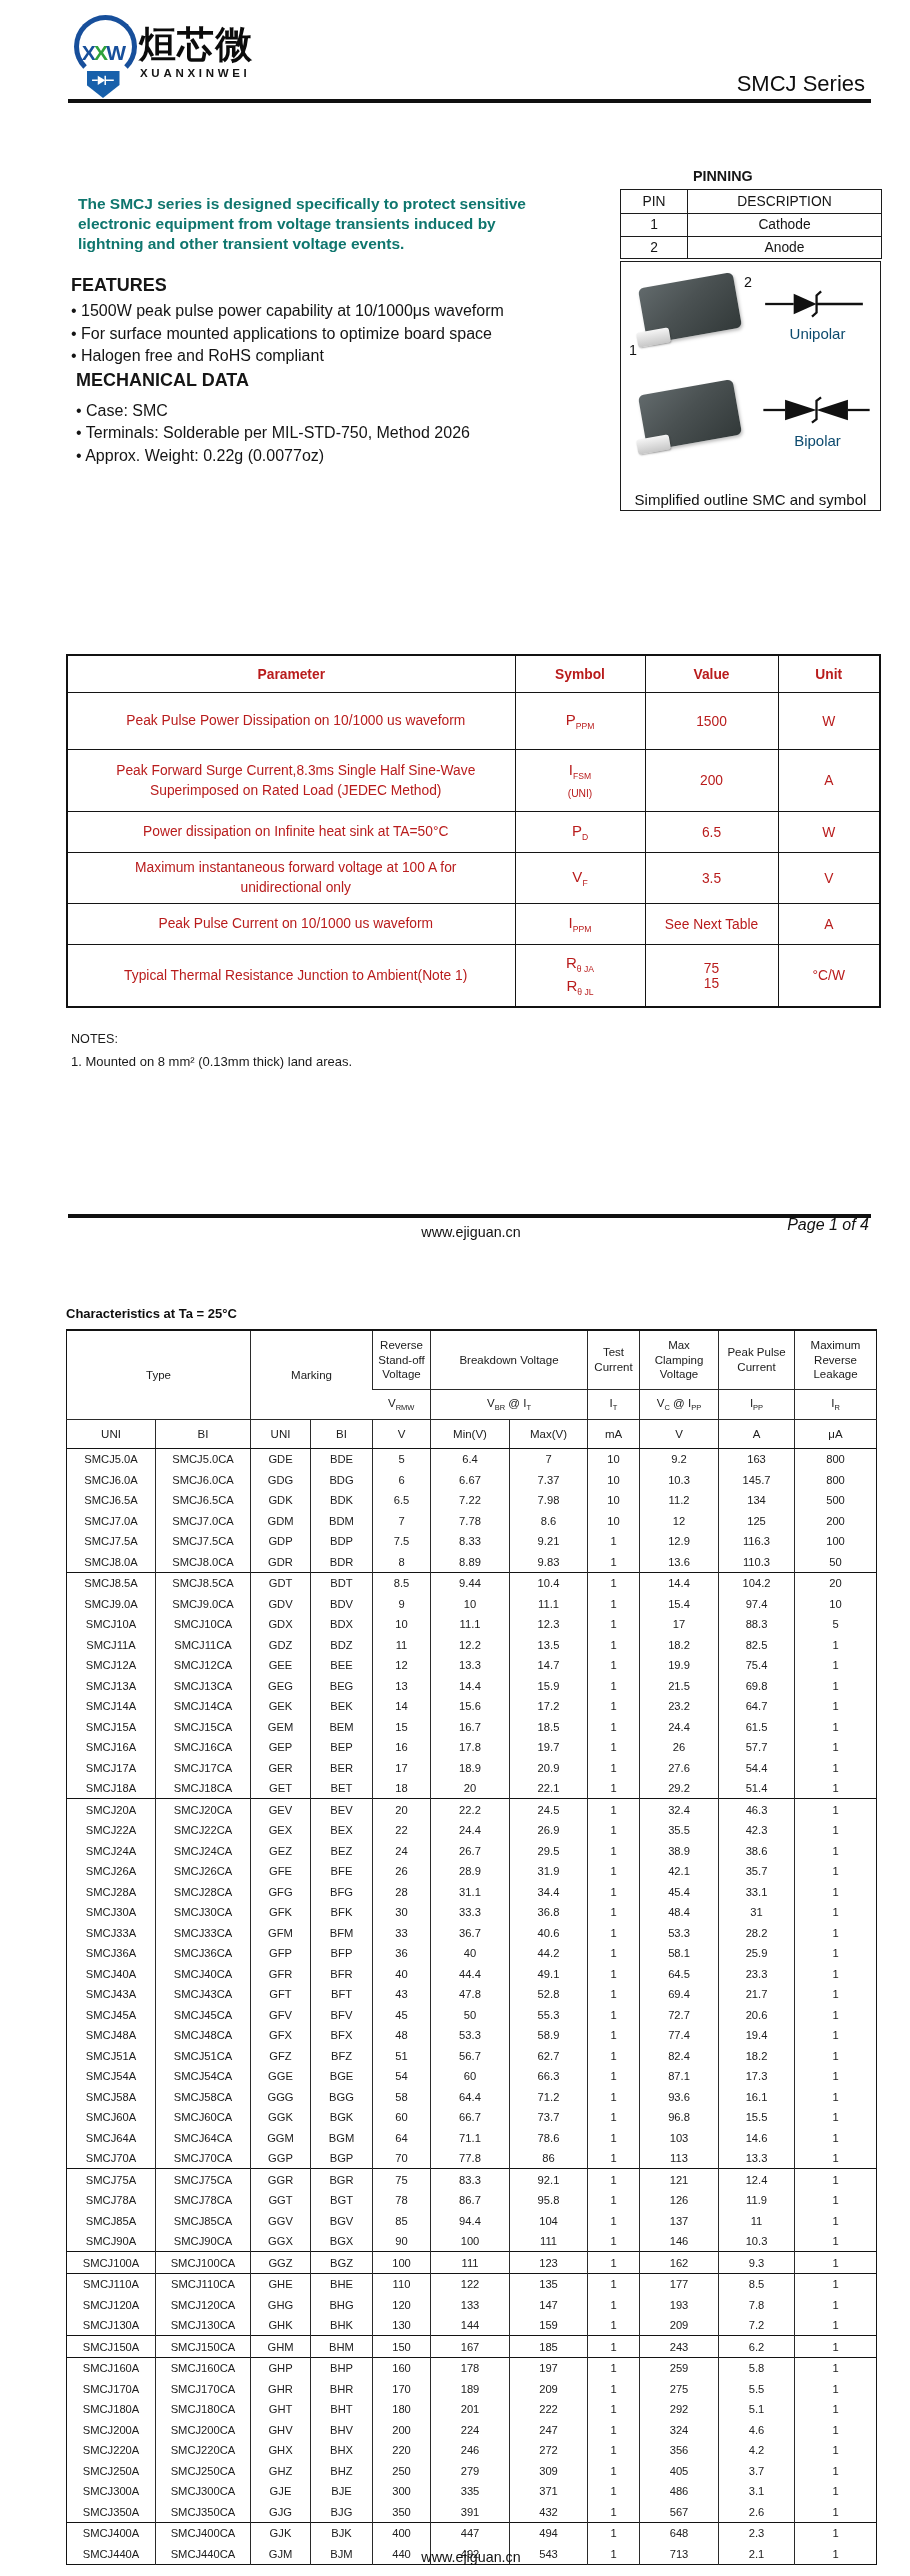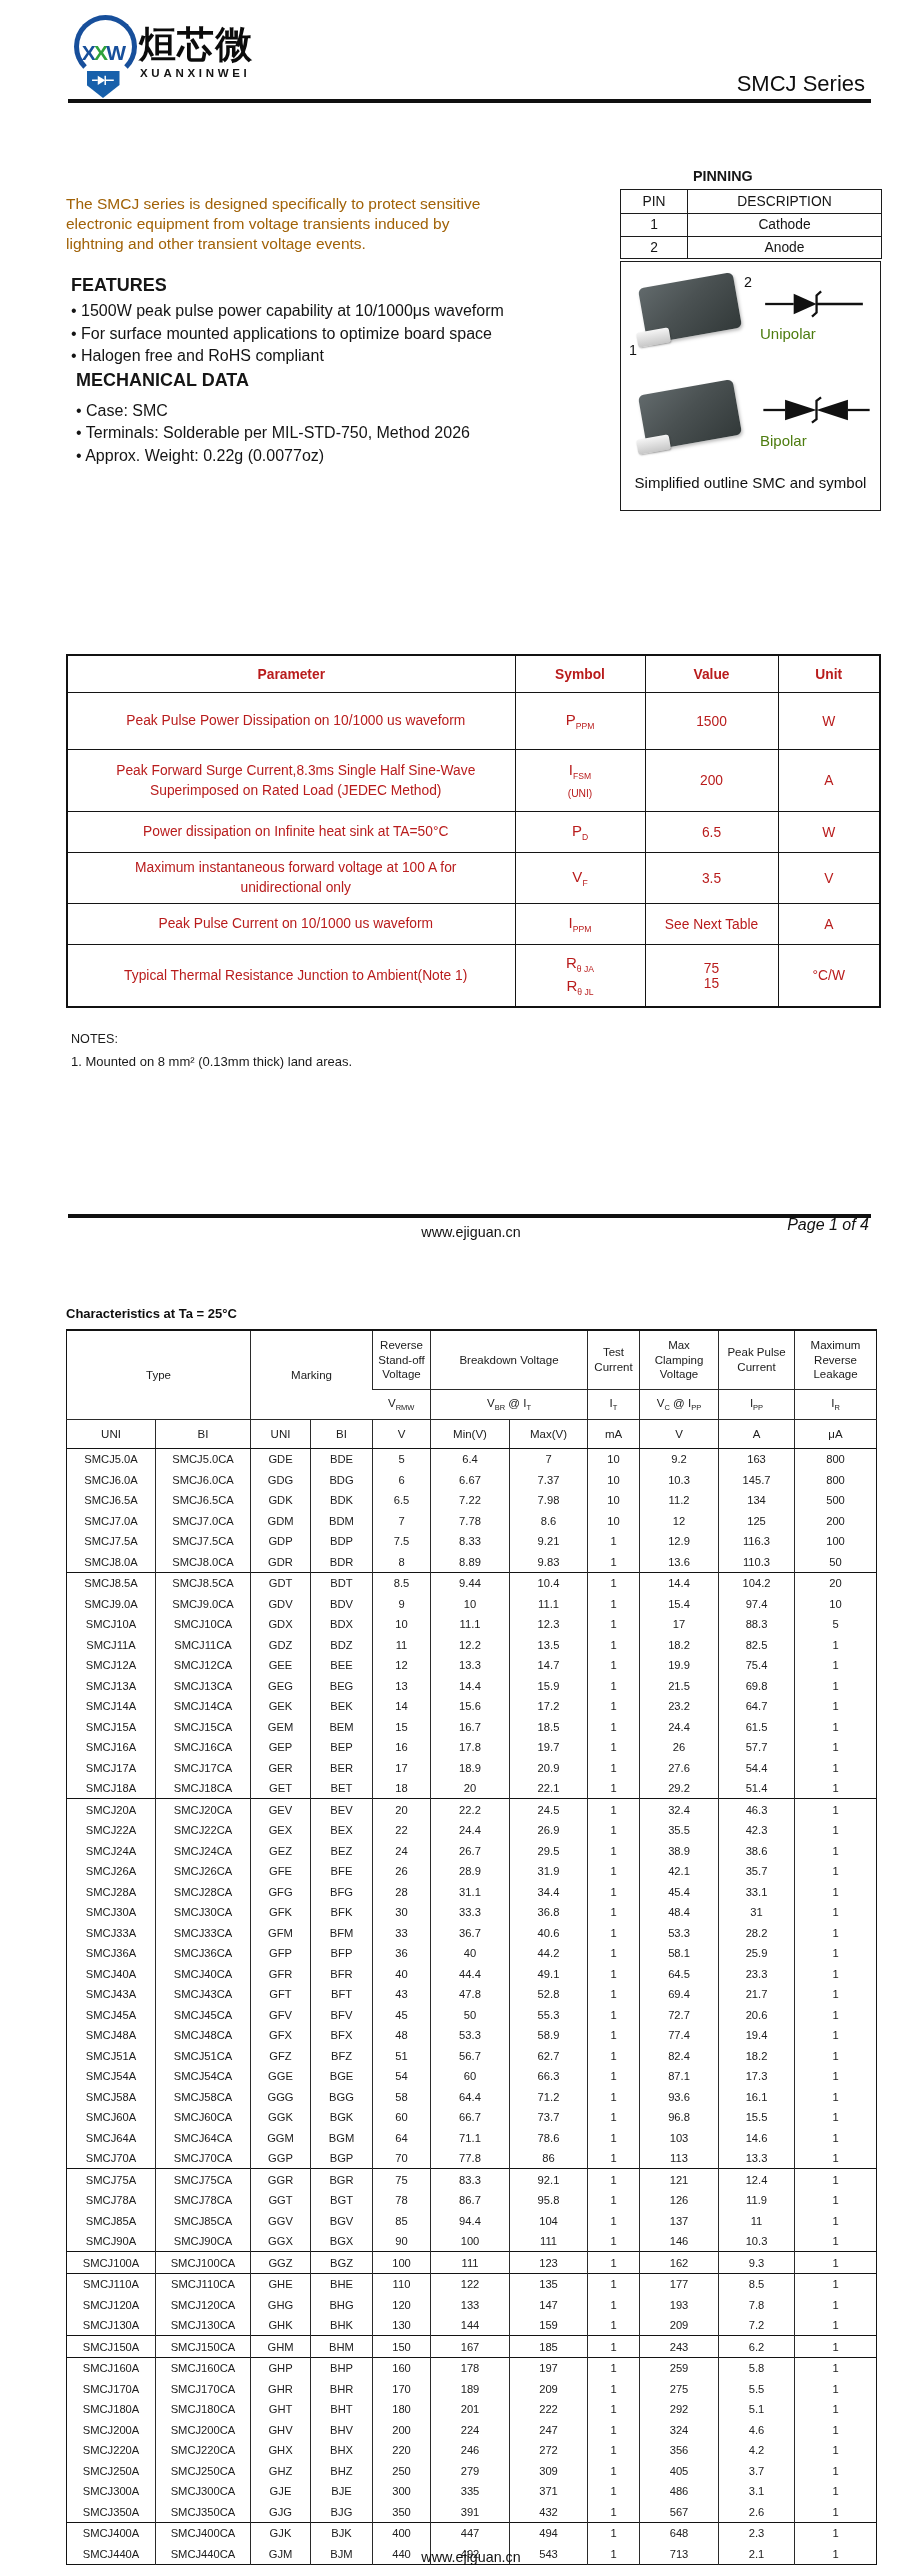--- a/index.html
+++ b/index.html
@@ -15,22 +15,22 @@
   .logo-letters .g{color:#2fa23c;}
   .logo-shield{position:absolute;left:15.5px;top:56px;width:33px;height:27px;background:#1760ab;
             clip-path:polygon(0 0,100% 0,100% 52%,50% 100%,0 52%);
             display:flex;align-items:flex-start;justify-content:center;padding-top:3.4px;box-sizing:border-box;}
   .company-cn{position:absolute;left:123px;top:19.5px;font-size:37px;font-weight:700;color:#0b0b0b;letter-spacing:1.1px;}
   .company-en{position:absolute;left:124px;top:67px;font-size:11.5px;font-weight:700;letter-spacing:3.7px;color:#141414;}
   .series-title{position:absolute;top:71px;right:61px;font-size:22px;color:#0e0e0e;}
   .header-rule{position:absolute;left:52px;top:99px;width:803px;height:4px;background:#101010;}
 
   
-  .intro{position:absolute;left:50px;top:194px;width:539px;font-size:15.5px;line-height:1.30;
-         white-space:pre-line;color:#a16207;}
+  .intro{position:absolute;left:62px;top:194px;width:539px;font-size:15.5px;line-height:1.30;
+         white-space:pre-line;color:#0f766e;font-weight:bold;}
   .features-title{position:absolute;left:55px;top:275px;font-size:18px;font-weight:700;}
   .features{position:absolute;left:55px;top:300px;font-size:16px;line-height:1.42;color:#141414;}
   .mech-title{position:absolute;left:60px;top:370px;font-size:18px;font-weight:700;}
   .mech{position:absolute;left:60px;top:400px;font-size:16px;line-height:1.40;color:#141414;}
 
   
   .pinning-title{position:absolute;left:677px;top:168px;font-size:14.3px;font-weight:700;}
   table{border-collapse:collapse;}
   .pinning{position:absolute;left:604px;top:189px;width:261px;table-layout:fixed;text-align:center;}
   .pinning th,.pinning td{border:1.1px solid #1c1c1c;font-size:13.8px;font-weight:400;color:#151515;}
@@ -42,23 +42,23 @@
   .pkg{position:absolute;width:106px;height:69px;}
   .pkg .body{position:absolute;left:5.7px;top:3.4px;width:96px;height:56px;border-radius:5.7px;transform:rotate(-10deg);
        background:linear-gradient(145deg,#626a6c 0%,#4a5152 45%,#323939 100%);box-shadow:1.1px 2.3px 3.4px rgba(0,0,0,.25);}
   .pkg .term{position:absolute;left:1.1px;bottom:1.1px;width:33px;height:15px;border-radius:2.9px;transform:rotate(-10deg);
        background:linear-gradient(180deg,#f5f5f5,#c7c7c7);box-shadow:0.6px 1.1px 1.7px rgba(0,0,0,.3);}
   .pkg1{left:15px;top:15px;} .pkg2{left:15px;top:122px;}
   .pin-label{position:absolute;font-size:14.3px;color:#111;}
   .pin2{left:123px;top:11.5px;} .pin1{left:8px;top:80px;}
   .sym{position:absolute;}
   .sym-uni{left:143px;top:26px;} .sym-bi{left:141px;top:132px;}
-  .sym-label{position:absolute;width:115px;text-align:left;font-size:15px;color:#4d7c0f;}
+  .sym-label{position:absolute;width:115px;text-align:center;font-size:15px;color:#0c4a6e;}
   .sym-uni-label{left:139px;top:63px;} .sym-bi-label{left:139px;top:170px;}
-  .outline-caption{position:absolute;left:0;right:0;bottom:19px;text-align:center;font-size:15px;color:#111;}
+  .outline-caption{position:absolute;left:0;right:0;bottom:2px;text-align:center;font-size:15px;color:#111;}
 
   
   .ratings{position:absolute;left:50px;top:654px;width:812px;table-layout:fixed;border:2.3px solid #111;}
   .ratings th,.ratings td{border:1.4px solid #141414;color:#b91c1c;}
   .ratings thead th{font-size:13.8px;font-weight:700;height:34px;}
   .ratings td{font-size:13.8px;text-align:center;}
   .ratings td.param{text-align:center;padding-left:10px;line-height:1.45;}
   .ratings td.symbol{font-size:15px;line-height:1.3;}
   .ratings td.symbol sub{font-size:8.6px;}
   .ratings td.symbol .x2{font-size:10.3px;}

